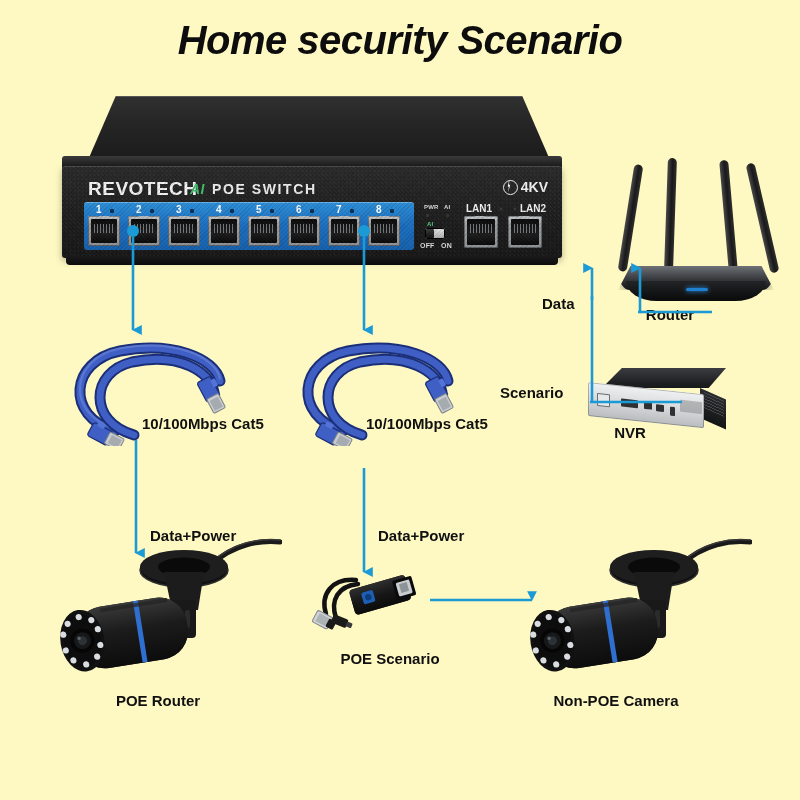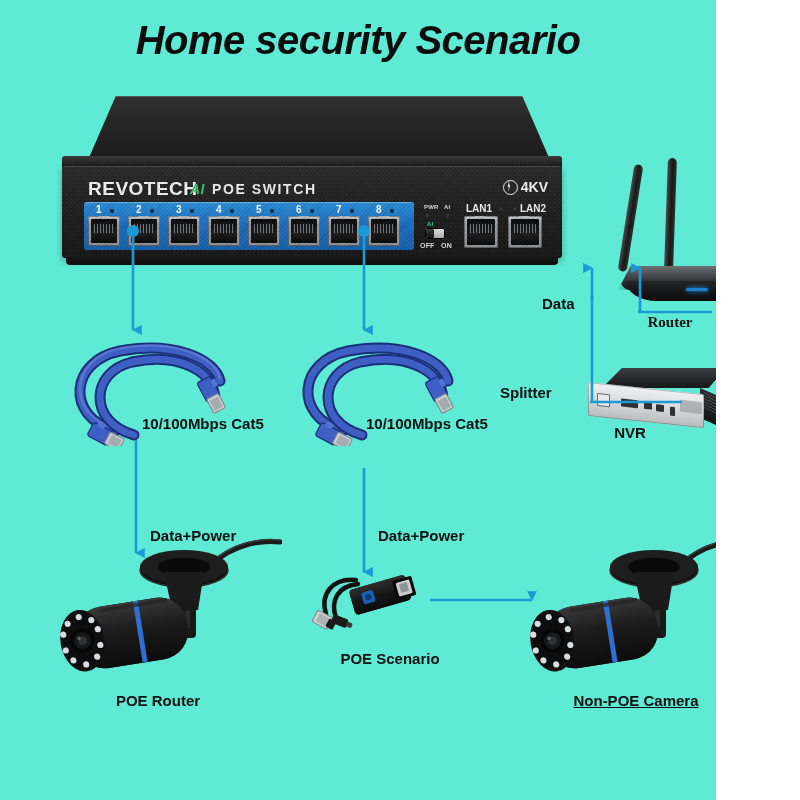--- a/index.html
+++ b/index.html
@@ -6,23 +6,23 @@
     margin: 0;
     padding: 0;
     background: #ffffff;
   }
   body {
     font-family: "Liberation Sans", sans-serif;
     -webkit-font-smoothing: antialiased;
   }
   #stage {
     position: relative;
-    width: 716px;
+    width: 800px;
     height: 800px;
-    background: #5eead4;
+    background: #fef9c3;
     overflow: hidden;
   }
 
   
   #title {
     position: absolute;
     left: 0; right: 0;
     top: 18px;
     text-align: center;
     font-size: 40px;
@@ -381,21 +381,21 @@
 
   <div id="router-wrap">
     <div class="ant" style="left:26px;  top:14px;  height:108px; transform: rotate(9deg);"></div>
     <div class="ant" style="left:66px;  top:8px;   height:112px; transform: rotate(2deg);"></div>
     <div class="ant" style="left:124px; top:10px;  height:112px; transform: rotate(-5deg);"></div>
     <div class="ant" style="left:158px; top:12px;  height:112px; transform: rotate(-13deg);"></div>
     <div class="router-body"></div>
     <div class="router-base"></div>
     <div class="router-led"></div>
   </div>
-  <div class="caption" style="left:610px; top:314px; width:120px;font-family:Liberation Serif, serif;">Router</div>
+  <div class="caption" style="left:610px; top:306px; width:120px;">Router</div>
 
   <div id="nvr-wrap">
     <div class="nvr-top"></div>
     <div class="nvr-side"></div>
     <div class="nvr-vent"></div>
     <div class="nvr-front">
       <div class="nvr-port" style="left:9px;  top:10px; width:11px; height:11px; border:1.5px solid #6a6c6e; background:#e7e8ea;"></div>
       <div class="nvr-port" style="left:33px; top:13px; width:17px; height:8px;"></div>
       <div class="nvr-port" style="left:56px; top:14px; width:8px;  height:7px;"></div>
       <div class="nvr-port" style="left:68px; top:15px; width:8px;  height:7px;"></div>
@@ -546,21 +546,21 @@
       <path d="M52,64 L120,64 L120,68 L52,68 Z" fill="#232323" opacity=".7"></path>
     </g>
     <defs>
       <linearGradient id="barrelGrad2" x1="0" y1="0" x2="0" y2="1">
         <stop offset="0%" stop-color="#3a3a3a"></stop>
         <stop offset="42%" stop-color="#1c1c1c"></stop>
         <stop offset="100%" stop-color="#0c0c0c"></stop>
       </linearGradient>
     </defs>
   </svg>
-  <div class="caption" style="left:546px; top:692px; width:180px;text-decoration:underline;">Non-POE Camera</div>
+  <div class="caption" style="left:526px; top:692px; width:180px;">Non-POE Camera</div>
 
   <svg class="spl-svg" style="left:310px; top:566px;" width="130" height="80" viewBox="0 0 130 80">
 
     <g fill="none" stroke="#121212" stroke-width="4.5" stroke-linecap="round">
       <path d="M46,14 C22,12 10,28 16,48"></path>
       <path d="M48,18 C28,20 20,34 26,52"></path>
     </g>
 
     <g transform="translate(8,44) rotate(28)">
       <rect x="0" y="0" width="17" height="13" rx="2" fill="#cfd3d6" stroke="#83888c" stroke-width="1"></rect>
@@ -628,17 +628,17 @@
 
       <line x1="136" y1="440" x2="136" y2="553" marker-end="url(#arrowDown)"></line>
 
       <line x1="364" y1="468" x2="364" y2="572" marker-end="url(#arrowDown)"></line>
 
       <line x1="430" y1="600" x2="532" y2="600" marker-end="url(#arrowRight)"></line>
     </g>
   </svg>
 
   <div class="flowlabel" style="left:542px; top:286px;">Data</div>
-  <div class="flowlabel" style="left:500px; top:375px;">Splitter</div>
+  <div class="flowlabel" style="left:500px; top:375px;">Scenario</div>
   <div class="flowlabel" style="left:150px; top:518px;">Data+Power</div>
   <div class="flowlabel" style="left:378px; top:518px;">Data+Power</div>
 
 </div>
 
 </body></html>

